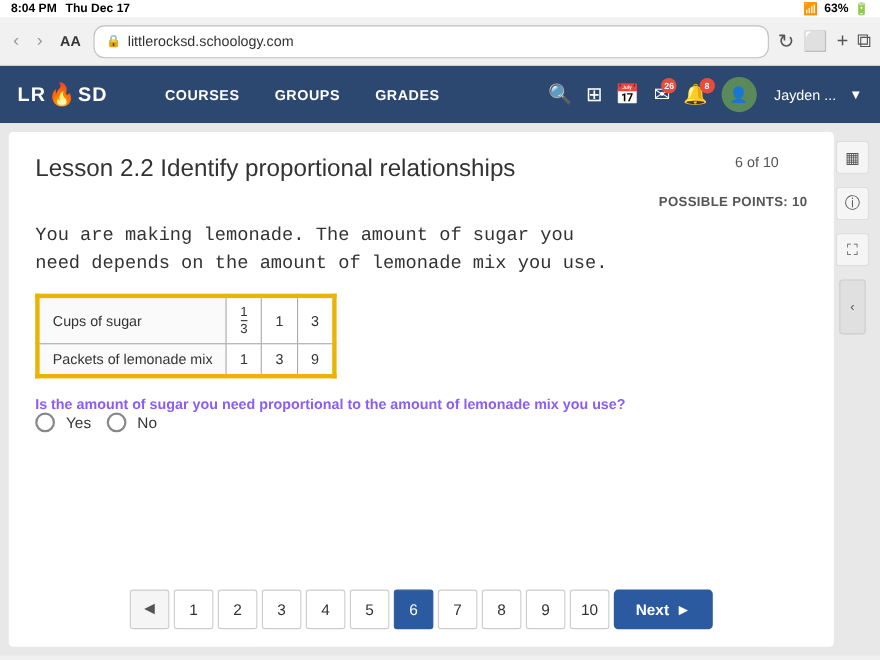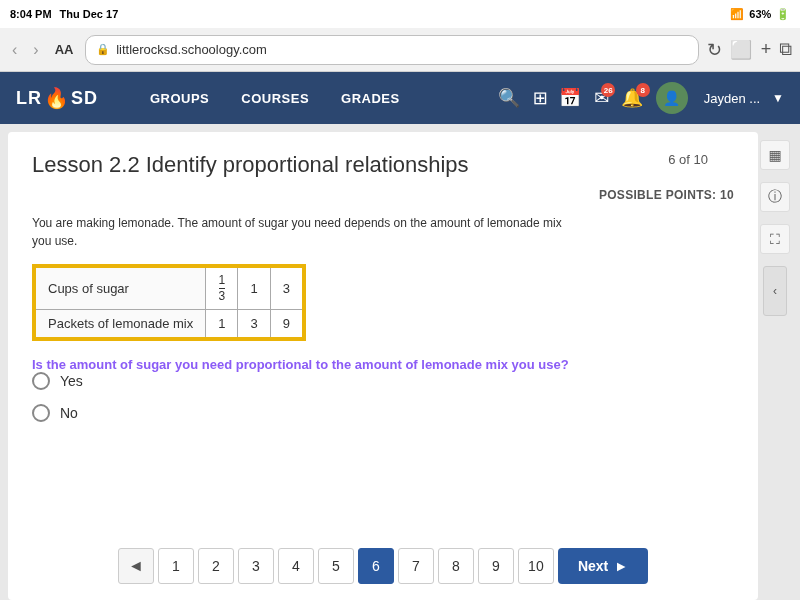--- a/index.html
+++ b/index.html
@@ -1,21 +1,21 @@
 <!DOCTYPE html>
 <html><head>
   <meta charset="utf-8">
   <style>
     * { box-sizing: border-box; margin: 0; padding: 0; }
     body { font-family: -apple-system, BlinkMacSystemFont, 'Segoe UI', sans-serif; background: #f0f0f0; width: 800px; height: 600px; overflow: hidden; }
 
     
     .status-bar {
       background: white;
-      height: 28px;
+      height: 16px;
       display: flex;
       align-items: center;
       justify-content: space-between;
       padding: 0 10px;
       font-size: 11px;
       font-weight: 600;
     }
     .status-left { display: flex; gap: 8px; }
     .status-right { display: flex; gap: 5px; align-items: center; }
 
@@ -215,25 +215,26 @@
     }
     .possible-points {
       text-align: right;
       font-size: 12px;
       color: #555;
       margin-bottom: 12px;
       font-weight: 600;
       letter-spacing: 0.3px;
     }
     .question-text {
-      font-size: 12px;
+      font-size: 17px;
       color: #333;
       margin-bottom: 14px;
       max-width: 540px;
       line-height: 1.5;
+      font-family: Liberation Mono, monospace;
     }
     .data-table {
       border: 4px solid #eab308;
       border-collapse: collapse;
       margin-bottom: 16px;
       min-width: 240px;
     }
     .data-table td, .data-table th {
       border: 1px solid #aaa;
       padding: 6px 12px;
@@ -255,21 +256,21 @@
       vertical-align: middle;
     }
     .fraction-num { border-bottom: 1px solid #333; padding-bottom: 1px; }
     .fraction-den { padding-top: 1px; }
     .sub-question {
       font-size: 13px;
       font-weight: bold;
       color: #8b5cf6;
       max-width: 540px;
     }
-    .radio-group { display: flex; flex-direction: column; gap: 14px; margin-bottom: 20px; }
+    .radio-group { display: flex; flex-direction: row; gap: 14px; margin-bottom: 20px; }
     .radio-item { display: flex; align-items: center; gap: 10px; cursor: pointer; }
     .radio-circle {
       width: 18px;
       height: 18px;
       border: 2px solid #888;
       border-radius: 50%;
       background: white;
       flex-shrink: 0;
     }
     .radio-label { font-size: 14px; color: #333; }
@@ -354,22 +355,22 @@
   </div>
 </div>
 
 <div class="nav-bar">
   <div class="logo">
     <span class="logo-text">LR</span>
     <span class="logo-icon">🔥</span>
     <span class="logo-text">SD</span>
   </div>
   <div class="nav-links">
+    <span class="nav-link">COURSES</span>
     <span class="nav-link">GROUPS</span>
-    <span class="nav-link">COURSES</span>
     <span class="nav-link">GRADES</span>
   </div>
   <div class="nav-icons">
     <button class="nav-icon-btn">🔍</button>
     <button class="nav-icon-btn">⊞</button>
     <button class="nav-icon-btn">📅</button>
     <button class="nav-icon-btn">
       ✉
       <span class="badge">26</span>
     </button>

